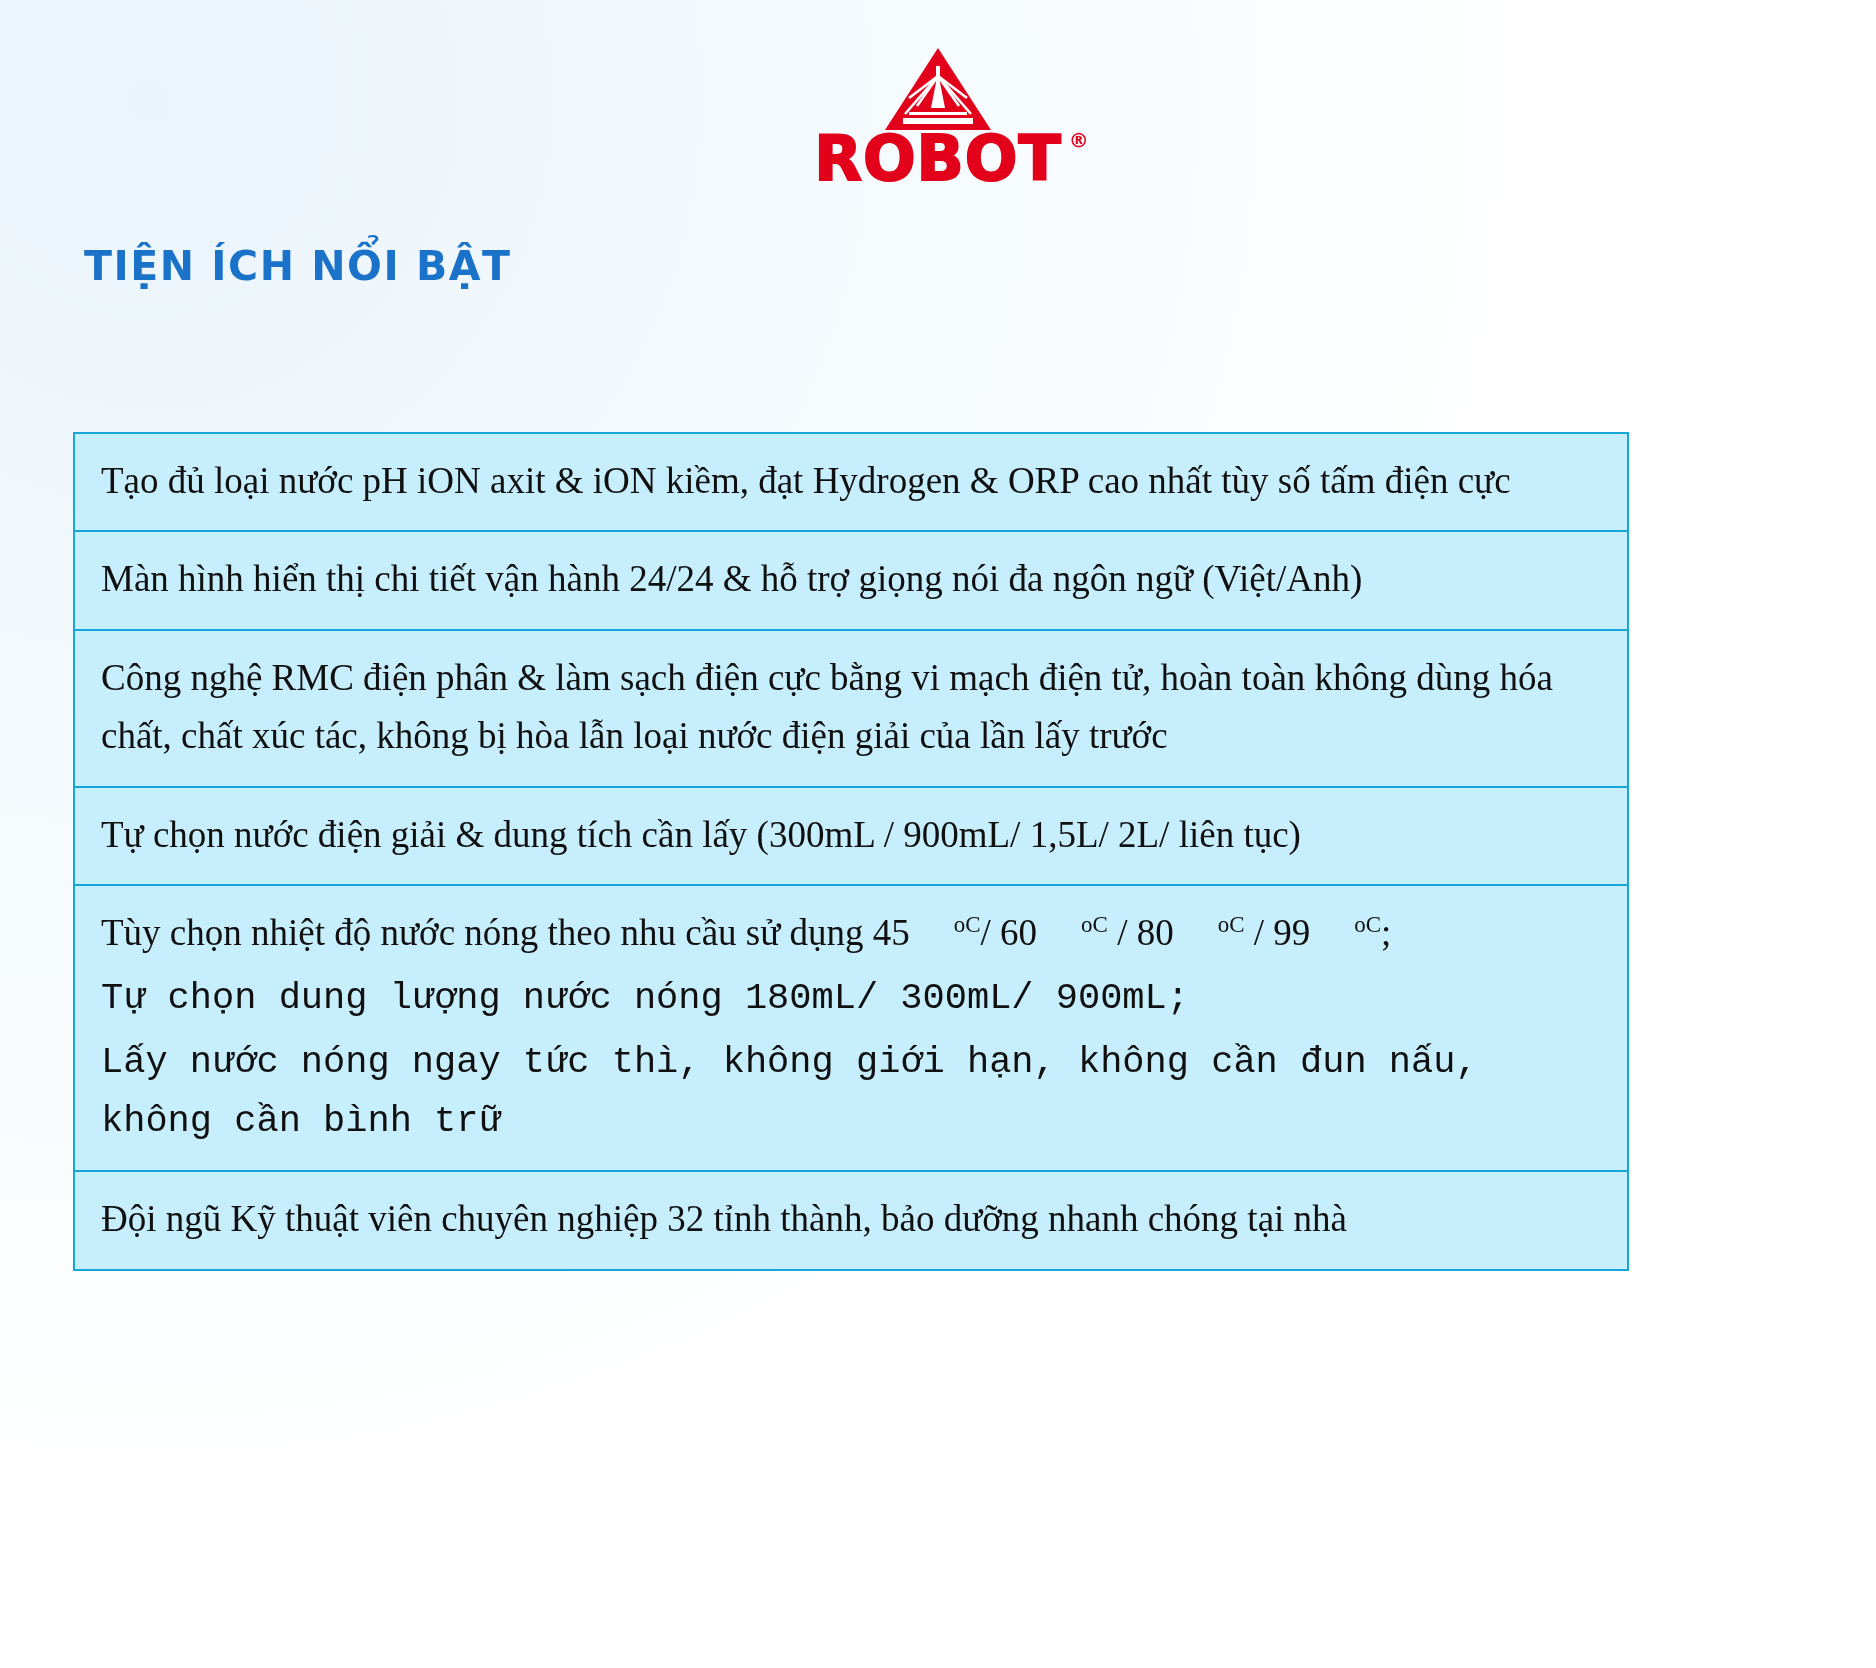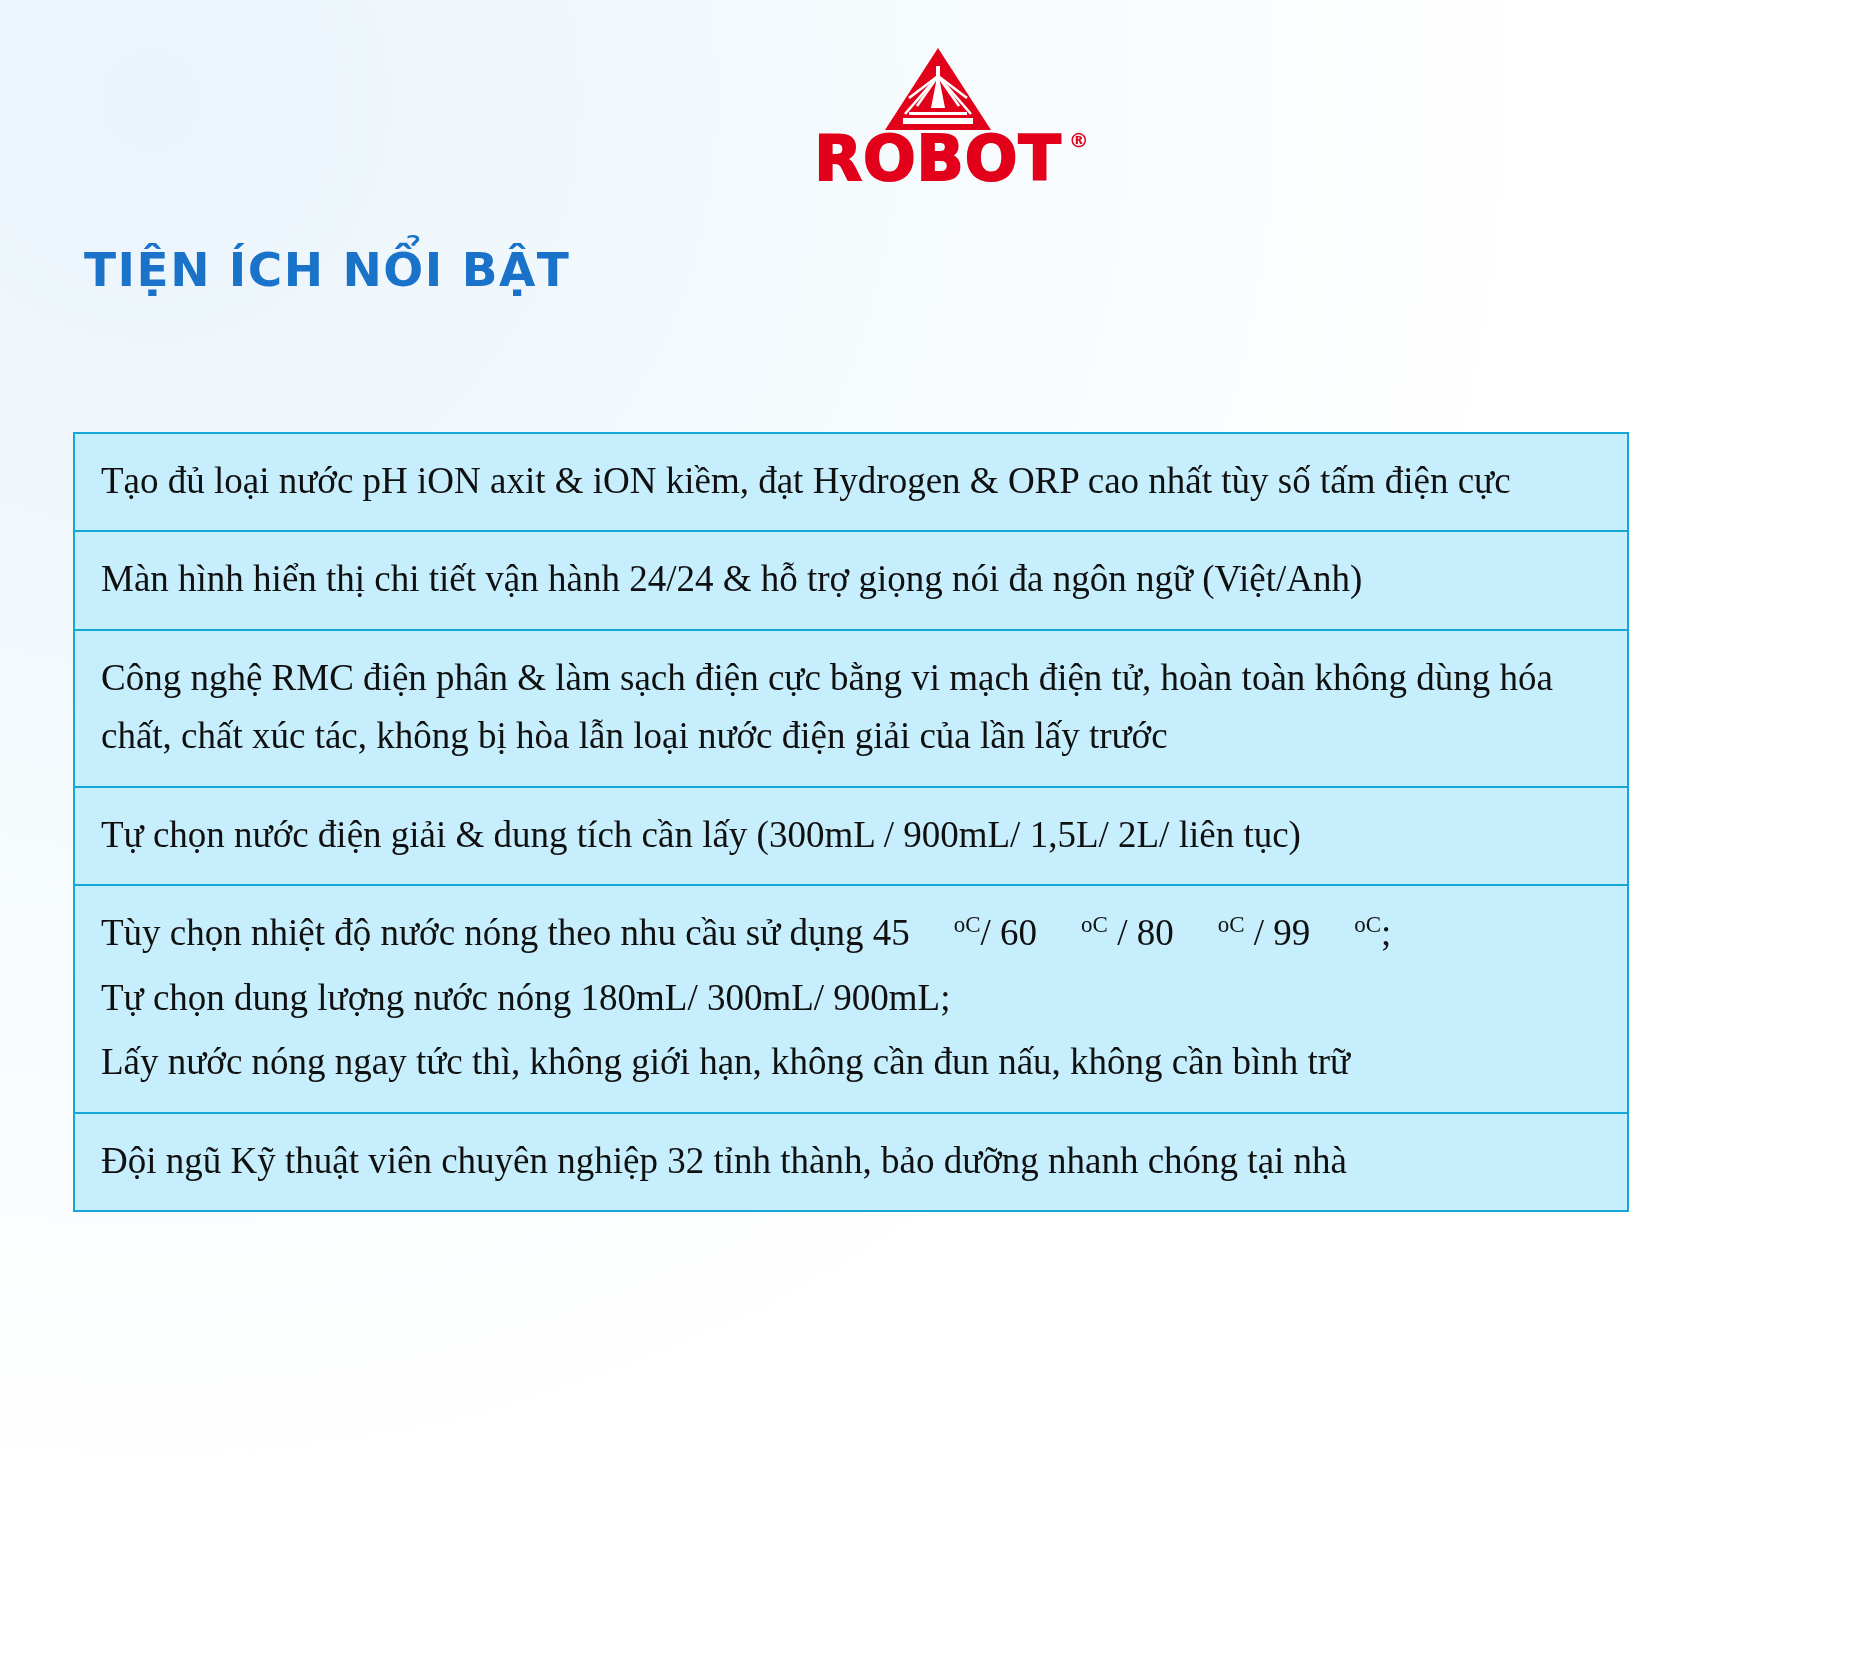--- a/index.html
+++ b/index.html
@@ -58,21 +58,21 @@
     font-weight: bold;
   }
 
   
   .heading {
     position: absolute;
     top: 242px;
     left: 84px;
     font-family: "DejaVu Sans", sans-serif;
     font-weight: bold;
-    font-size: 47px;
+    font-size: 41px;
     letter-spacing: 1.5px;
     color: #1a73c8;
     text-transform: uppercase;
   }
 
   
   .table {
     position: absolute;
     left: 73px;
     top: 432px;
@@ -88,21 +88,21 @@
   }
   .row:last-child { border-bottom: none; }
   .row p {
     margin: 0;
     font-size: 37px;
     line-height: 1.58;
     color: #101010;
     font-family: "Liberation Serif", serif;
     white-space: pre-wrap;
   }
-  .row p + p { margin-top: 6px; }
+  .row p + p { margin-top: 6px; font-family: Liberation Mono, monospace; }
   .sup {
     font-size: 0.62em;
     vertical-align: super;
     line-height: 0;
     margin-left: 44px;
   }
 </style>
 </head>
 <body>
 

